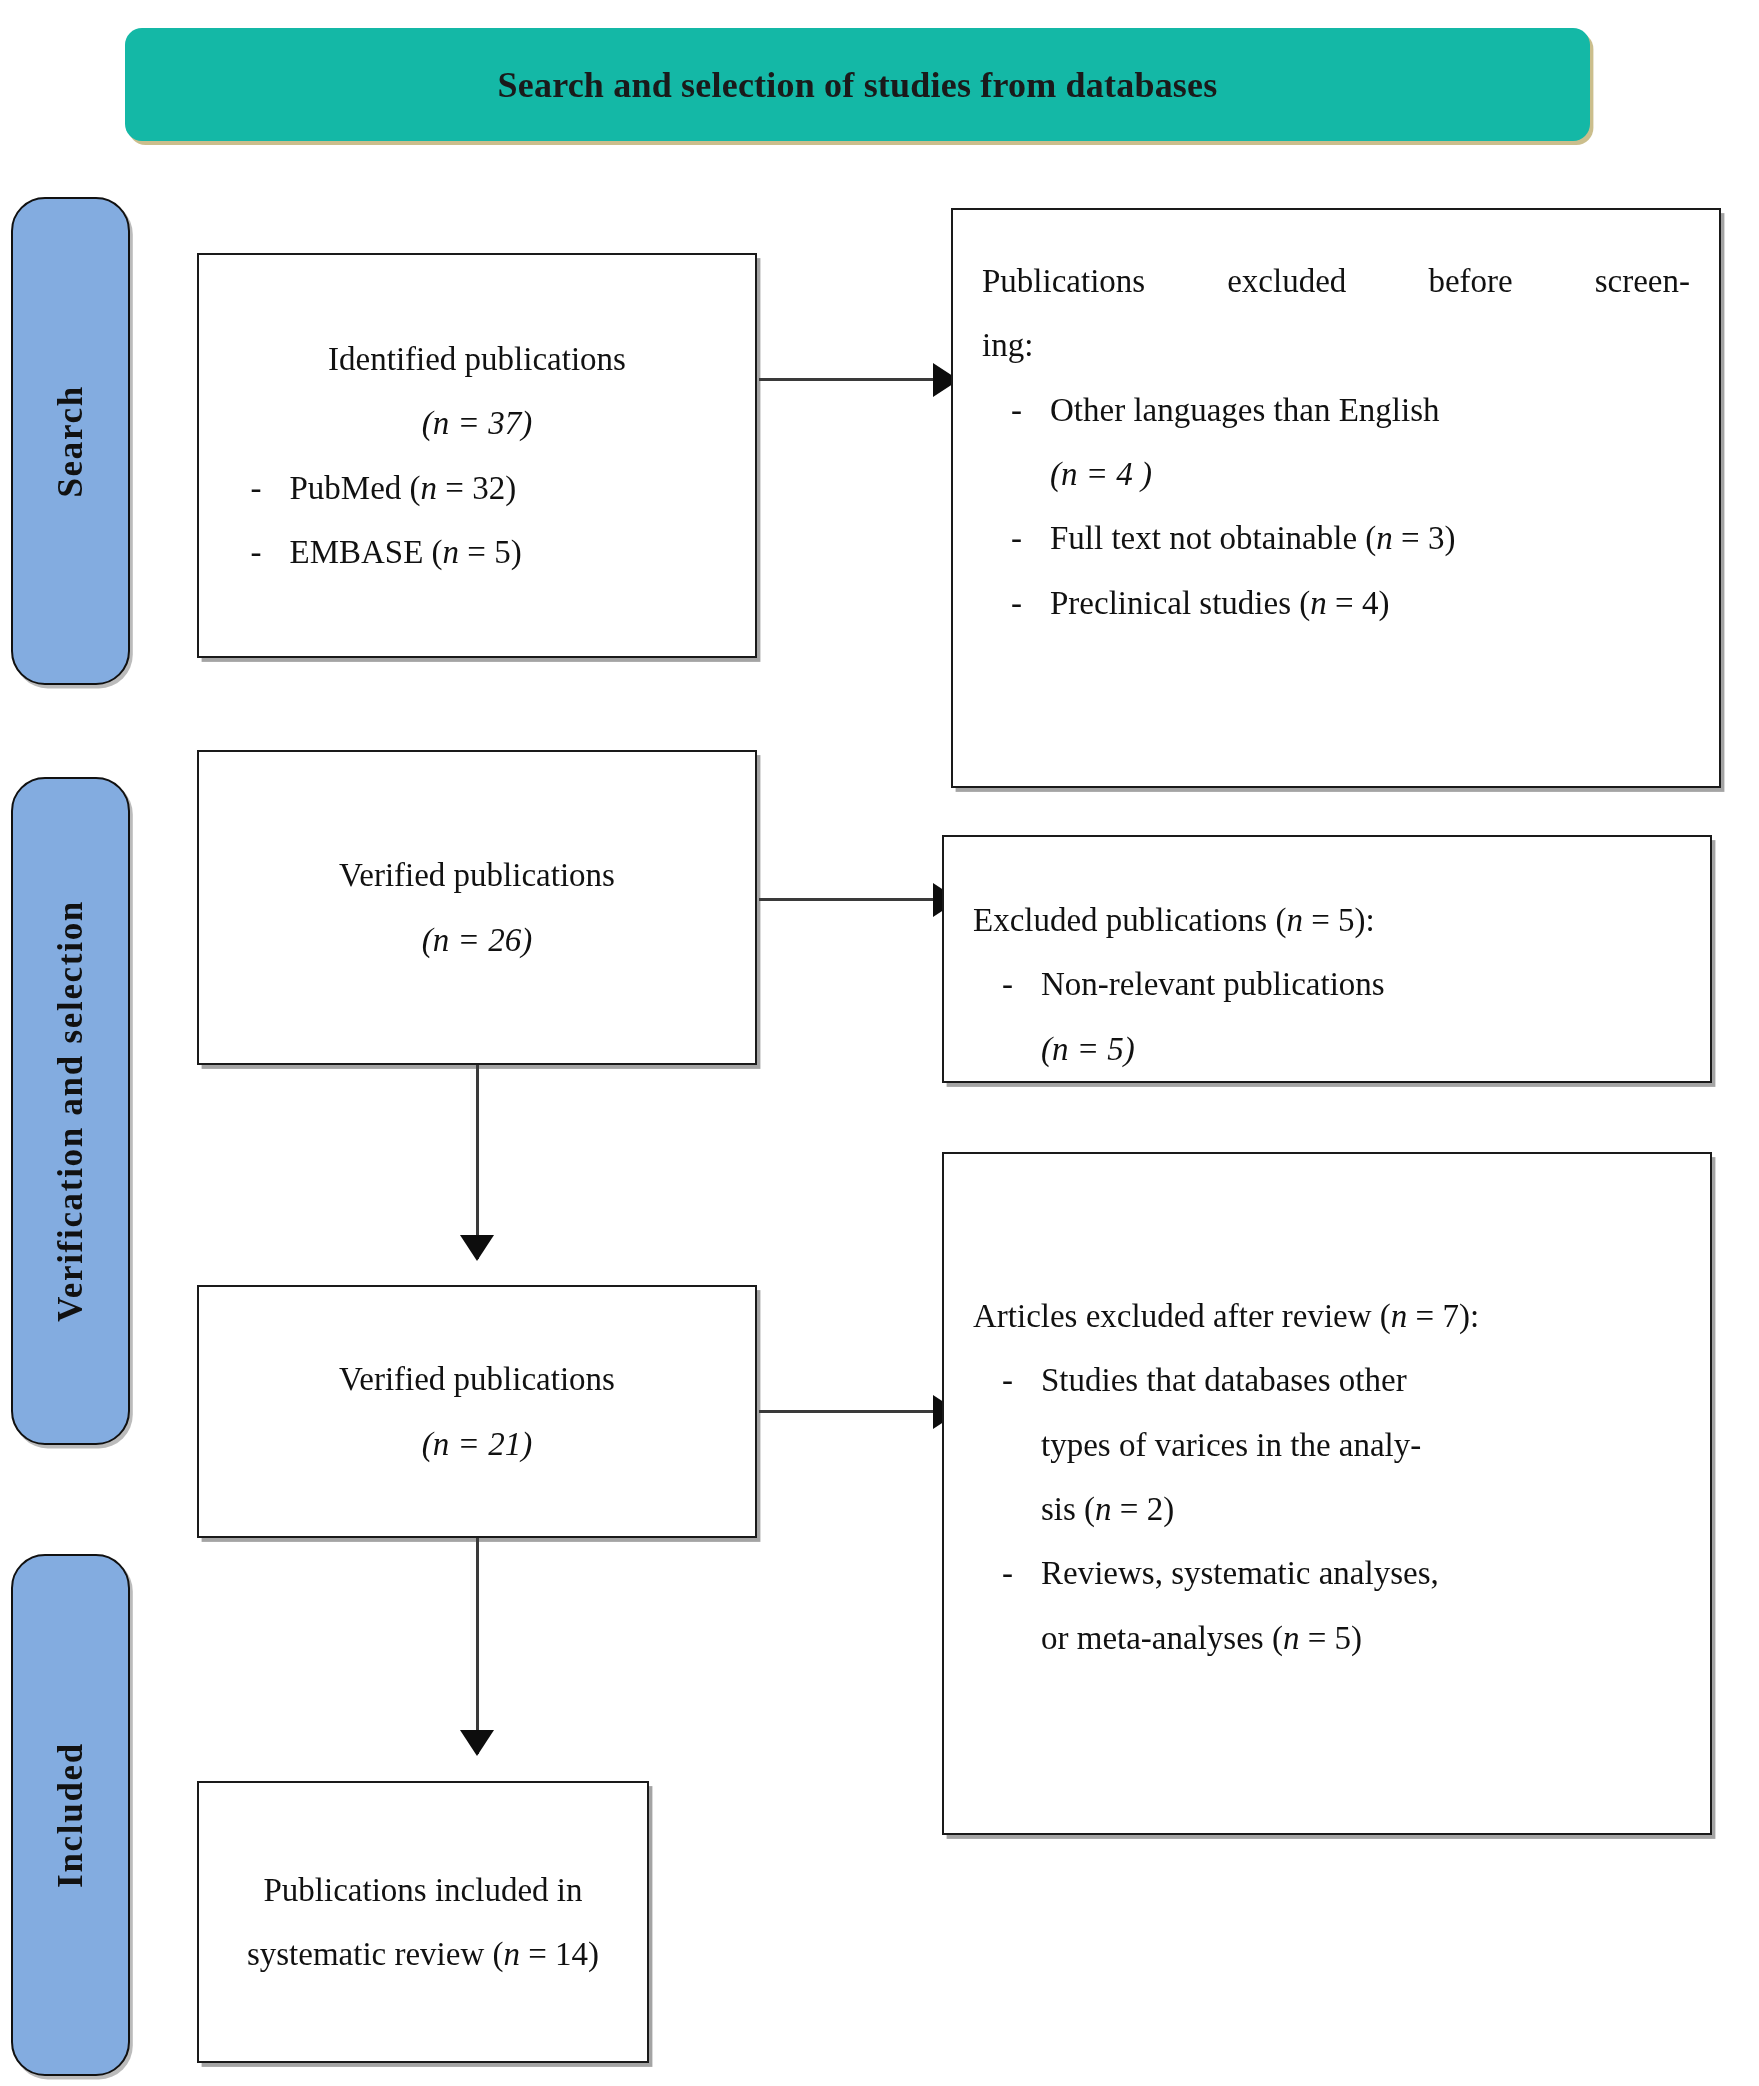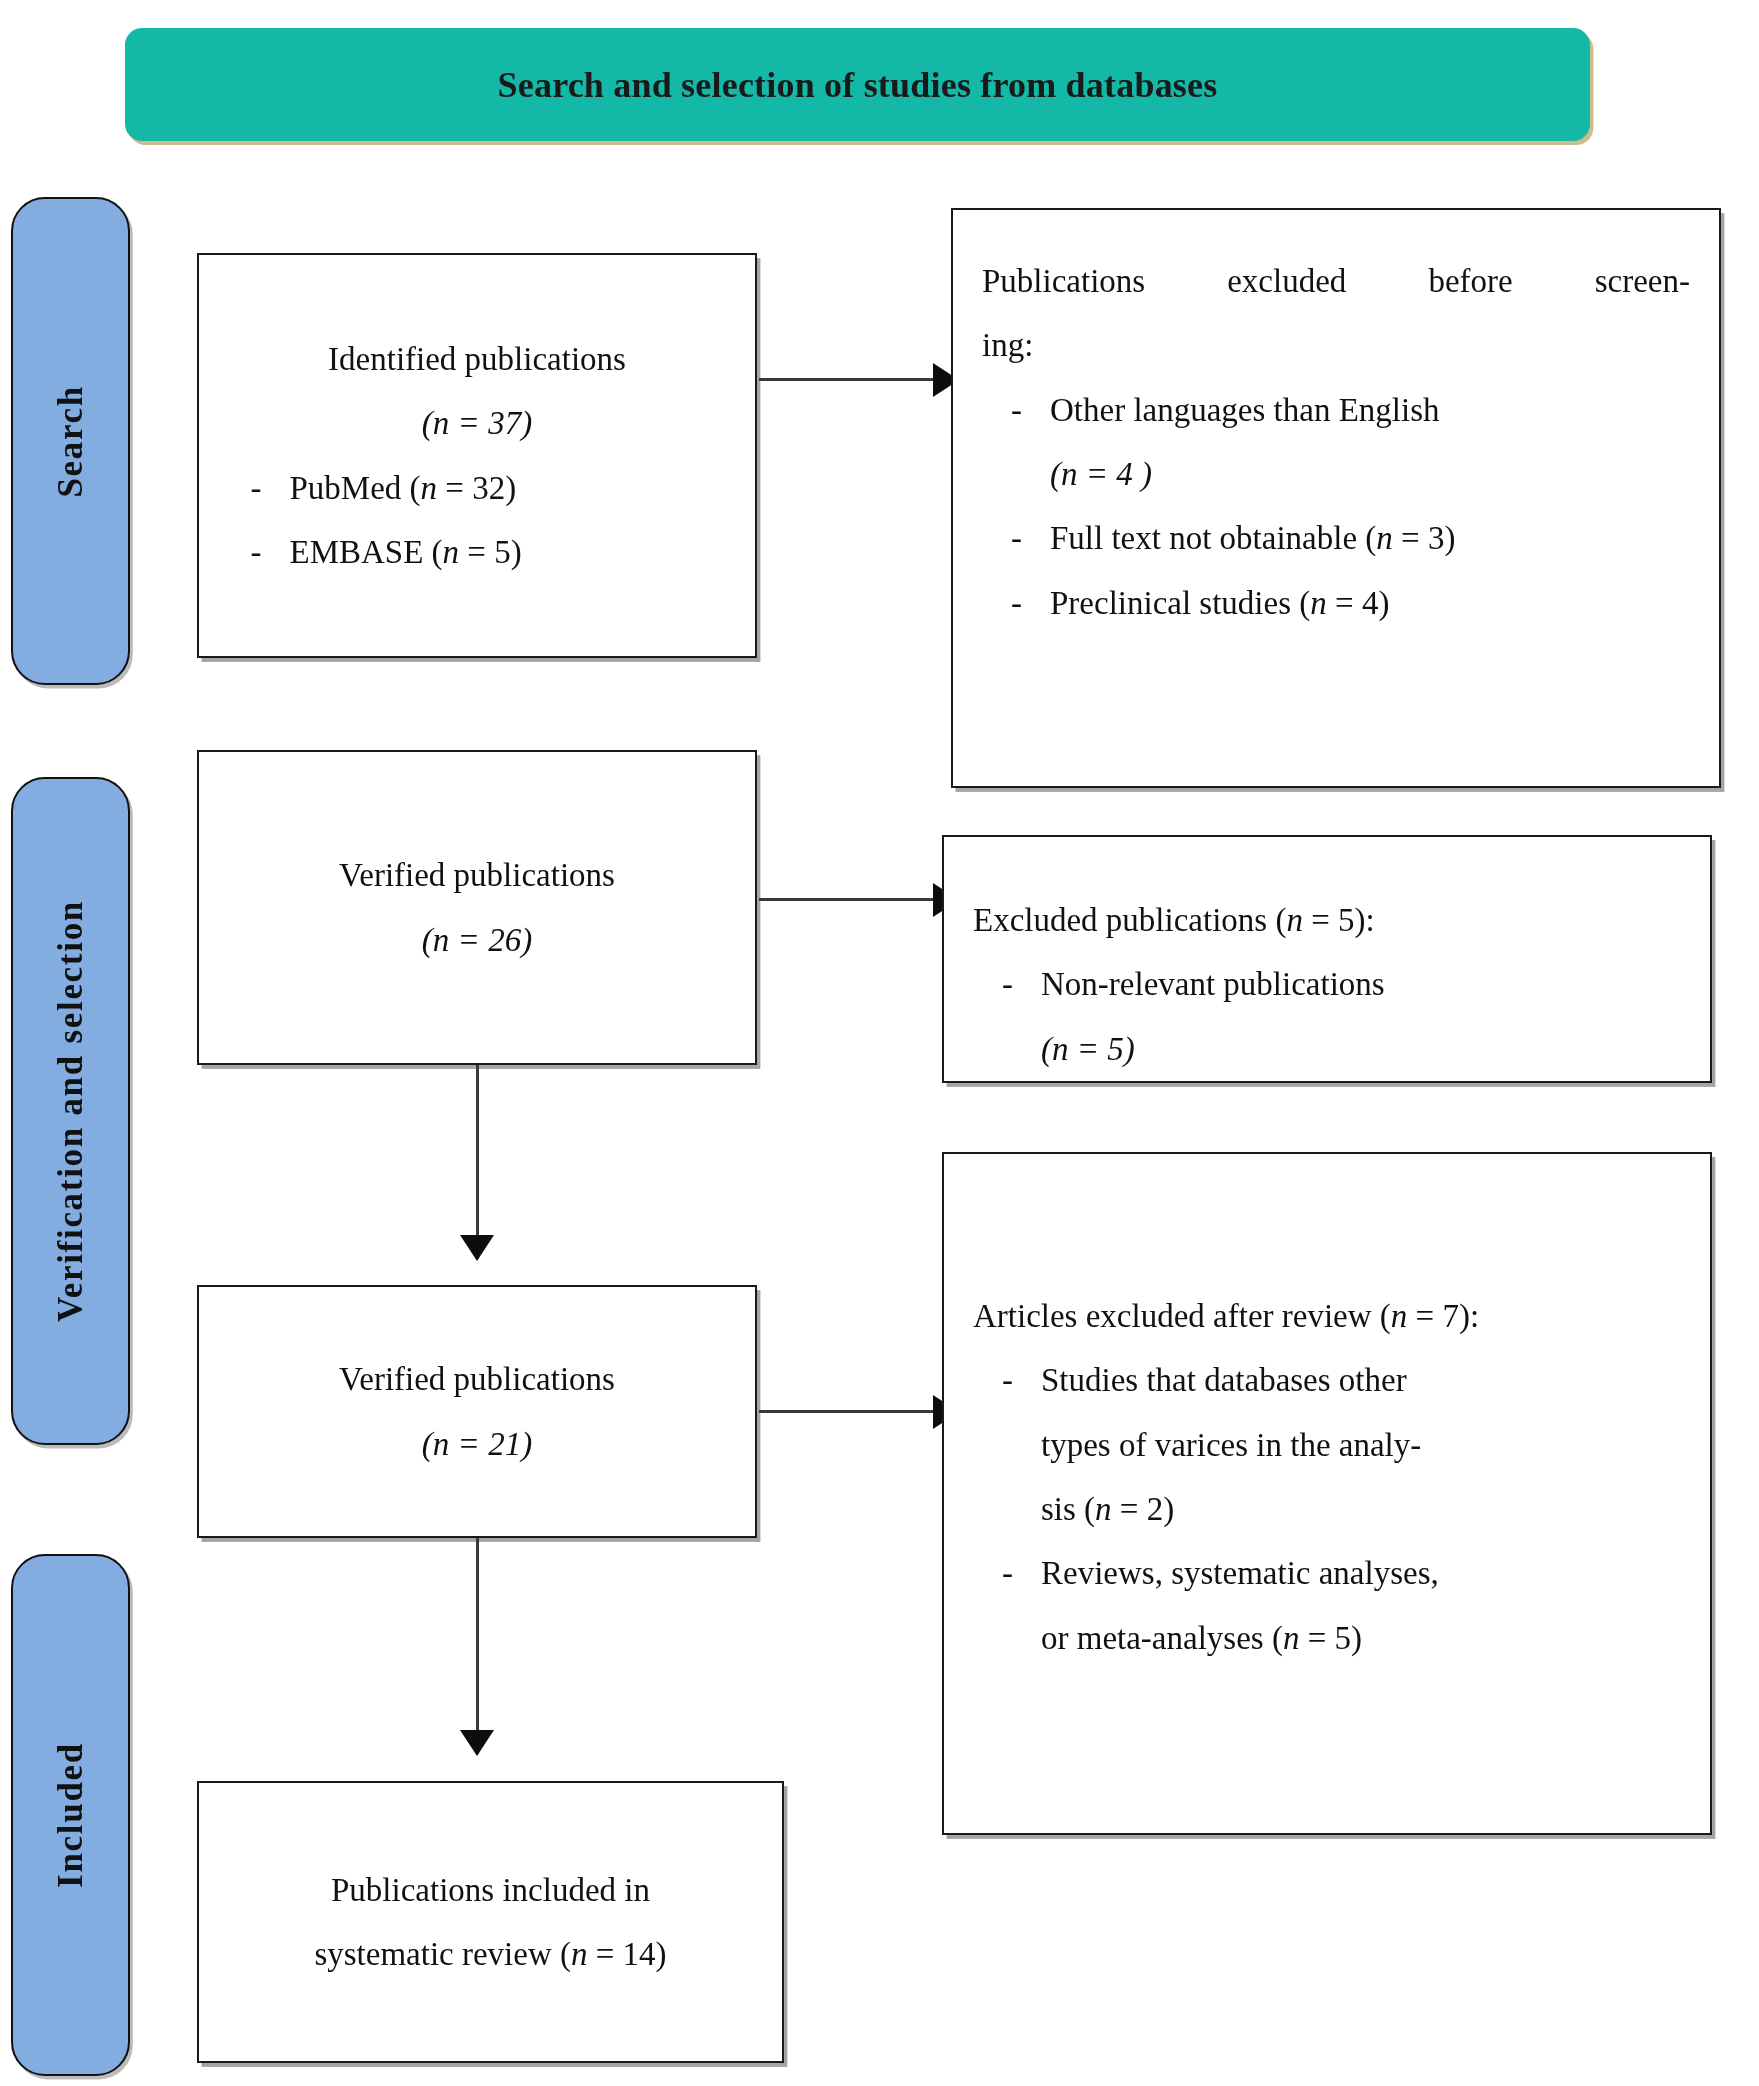--- a/index.html
+++ b/index.html
@@ -254,21 +254,21 @@
       </div>
       <div class="bullet">
         <span class="dash"></span>
         <span class="btext">or meta-analyses (<i>n</i> = 5)</span>
       </div>
     </div>
   </div>
 
   <div class="arrow-v" style="left:476px; top:1538px; height:216px;"></div>
 
-  <div class="flow-box" style="left:197px; top:1781px; width:587px; height:282px;">
+  <div class="flow-box" style="left:197px; top:1781px; width:452px; height:282px;">
     <div class="box-inner" style="padding:0 22.5px;">
       <div class="line center">Publications included in</div>
       <div class="line center">systematic review (<i>n</i> = 14)</div>
     </div>
   </div>
 
 </div>
 
 
 </body></html>

